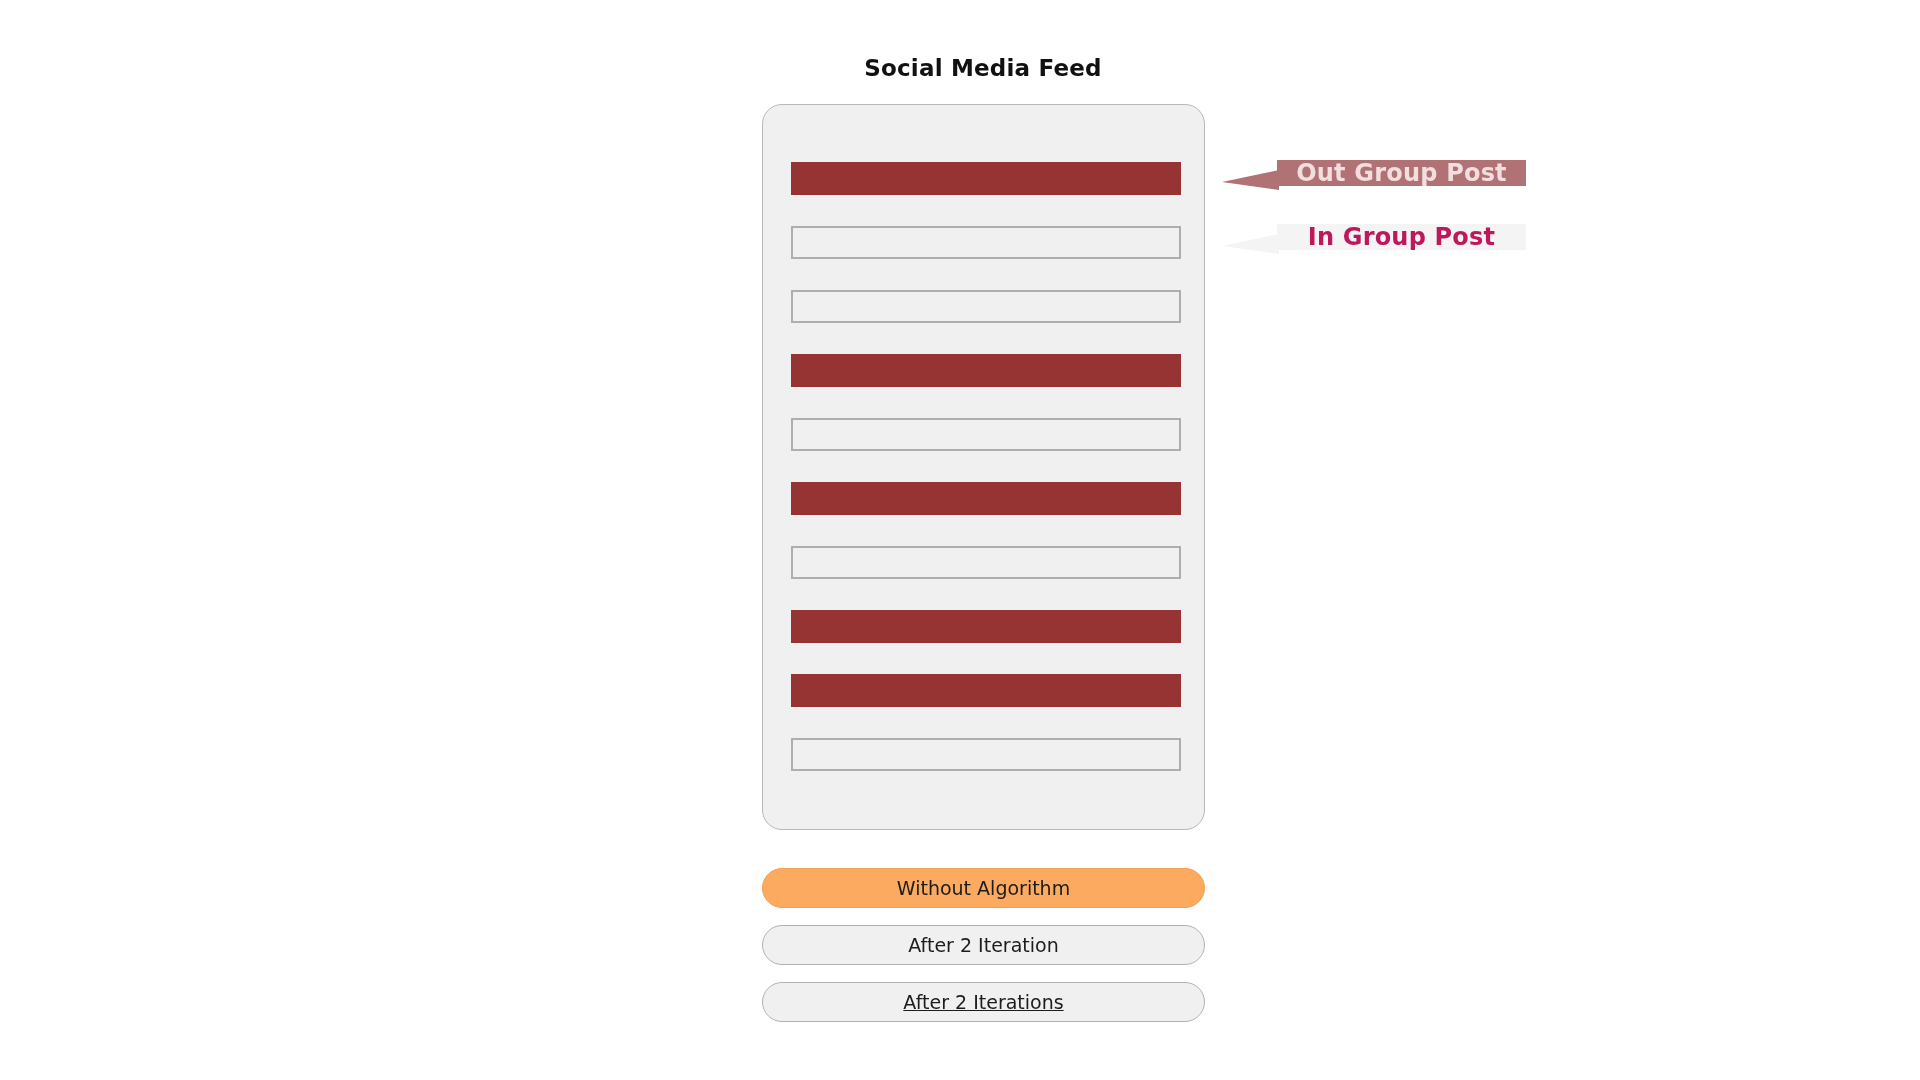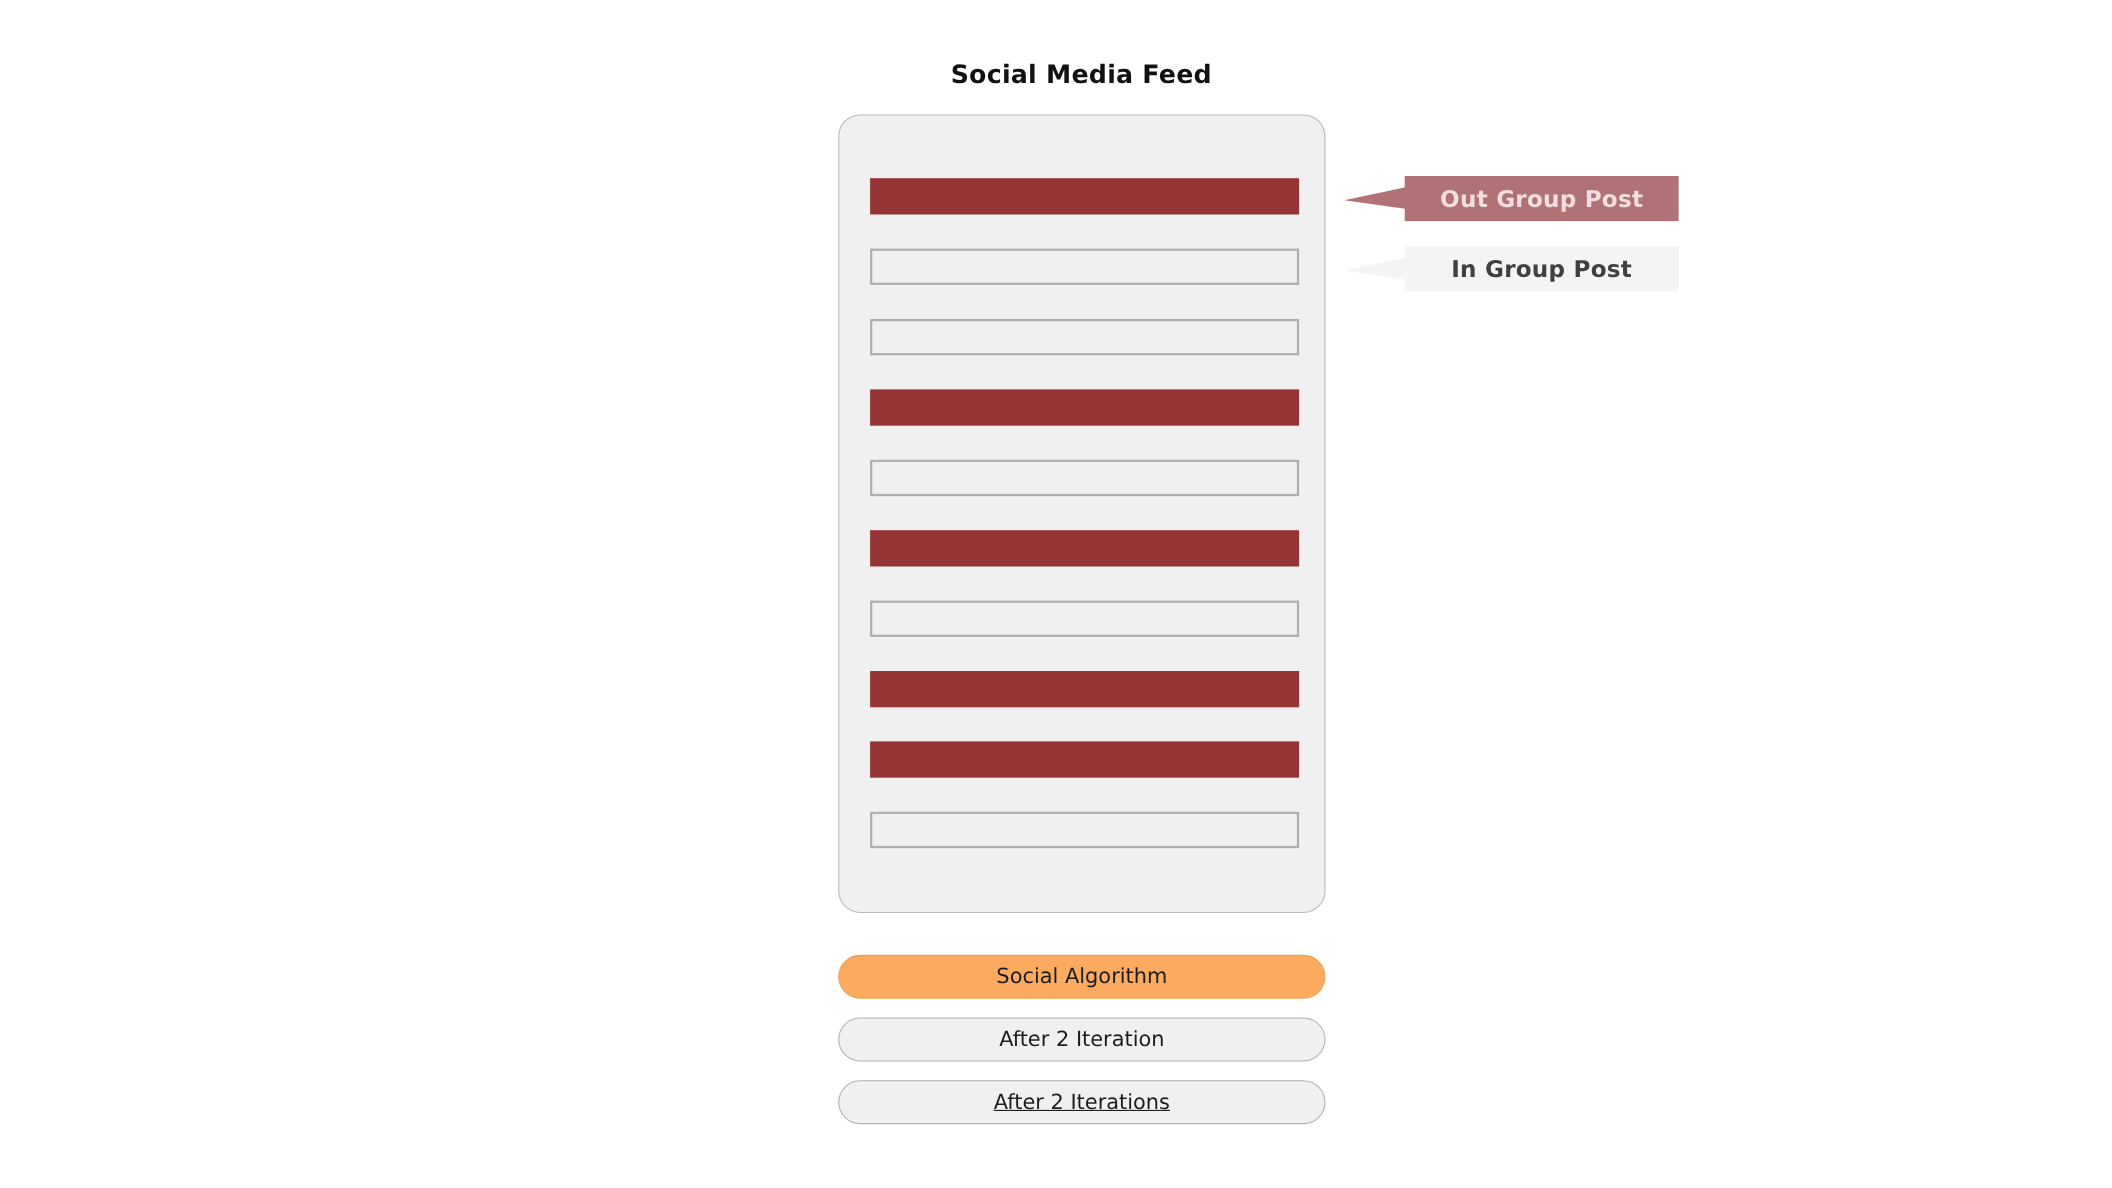--- a/index.html
+++ b/index.html
@@ -90,37 +90,37 @@
     top: 0;
     width: 57px;
     height: 38px;
     display: block;
   }
   .legend-box {
     position: absolute;
     left: 55px;
     top: 0;
     width: 249px;
-    height: 41px;
+    height: 26px;
     box-sizing: border-box;
     display: flex;
     align-items: center;
     justify-content: center;
-    font-size: 21px;
+    font-size: 24px;
     font-weight: 700;
     letter-spacing: 0.2px;
     white-space: nowrap;
   }
   #legend-item-out-group .legend-box {
     background: #b07274;
     color: #f2dede;
   }
   #legend-item-in-group .legend-box {
     background: #f4f4f4;
-    color: #404040;
+    color: #be185d;
   }
 
   
   #controls {
     position: absolute;
     left: 762px;
     top: 868px;
     width: 443px;
   }
   .control-button {
@@ -183,16 +183,16 @@
   <div class="legend-item" id="legend-item-in-group">
     <svg class="legend-tail" viewBox="0 0 57 38" preserveAspectRatio="none">
       <polygon points="0,22 57,10 57,30" fill="#f4f4f4"></polygon>
     </svg>
     <div class="legend-box">In Group Post</div>
   </div>
 
 </div>
 
 <div id="controls">
-  <button class="control-button active">Social Algorithm</button>
+  <button class="control-button active">Without Algorithm</button>
   <button class="control-button inactive">After 2 Iteration</button>
   <button class="control-button inactive">After 2 Iterations</button>
 </div>
 
 </body></html>

